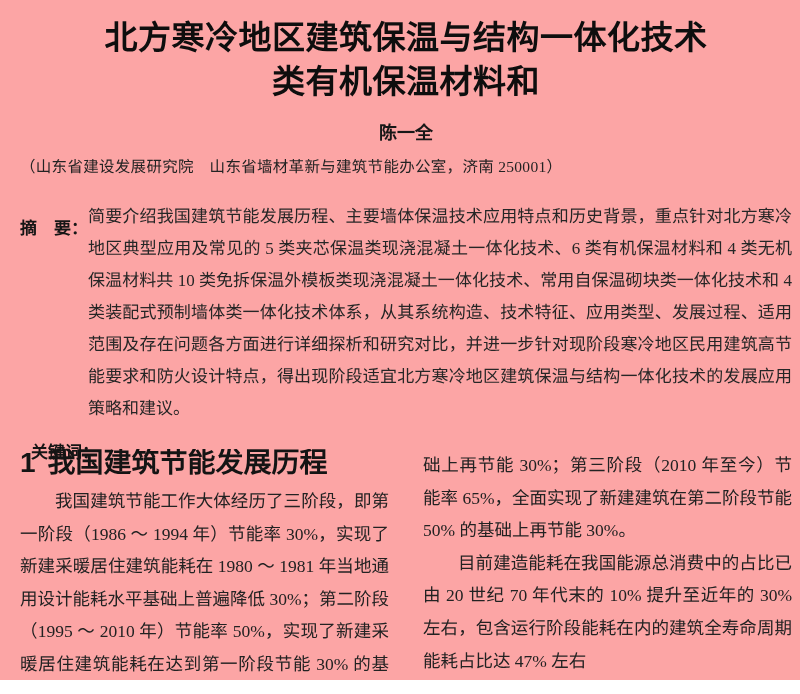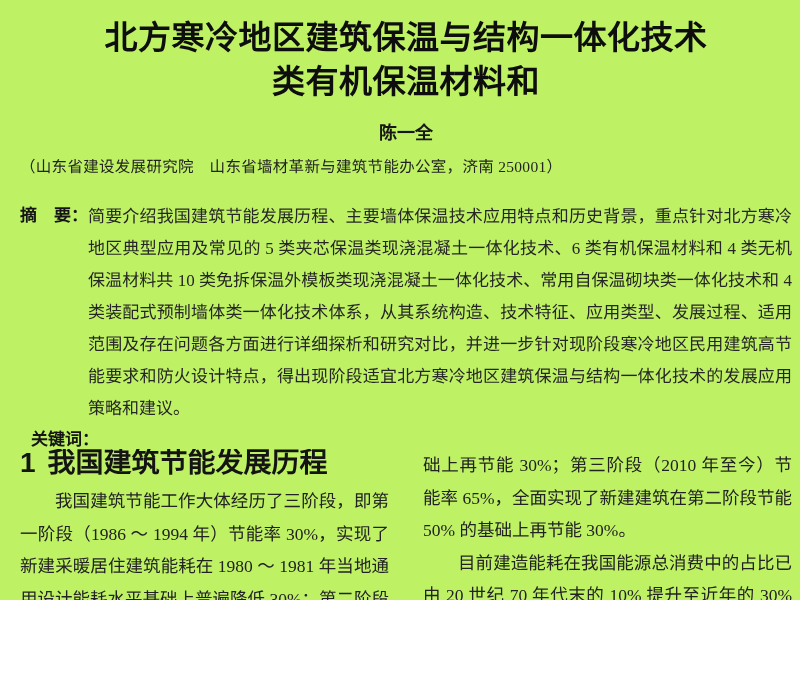--- a/index.html
+++ b/index.html
@@ -3,24 +3,24 @@
 <meta charset="utf-8">
 <style>
   html, body {
     margin: 0;
     padding: 0;
     background: #ffffff;
   }
   .page {
     position: relative;
     width: 800px;
-    height: 600px;
+    height: 680px;
     box-sizing: border-box;
     padding: 12px 8px 0 20px;
-    background: #bef264;
+    background: #fca5a5;
     color: #1b1b1b;
     font-family: "Liberation Serif", "DejaVu Serif", serif;
     overflow: hidden;
   }
   .paper-title {
     margin: 4px 0 0 0;
     text-align: center;
     font-size: 33px;
     font-weight: 700;
     line-height: 44px;
@@ -47,23 +47,23 @@
     margin-top: 25px;
     padding-left: 68px;
     font-size: 17px;
     line-height: 32px;
     text-align: justify;
     color: #262626;
   }
   .hang-block .hang-label {
     position: absolute;
     left: 0;
-    top: 0;
+    top: 12px;
     font-weight: 700;
-    font-family: Liberation Mono, monospace;
+    font-family: Liberation Serif, serif;
     color: #151515;
     white-space: nowrap;
   }
   .keywords-block {
     margin-top: 0;
     margin-left: 11px;
   }
   .section-heading {
     margin: 0 0 9px 0;
     font-family: "Liberation Sans", "DejaVu Sans", sans-serif;

